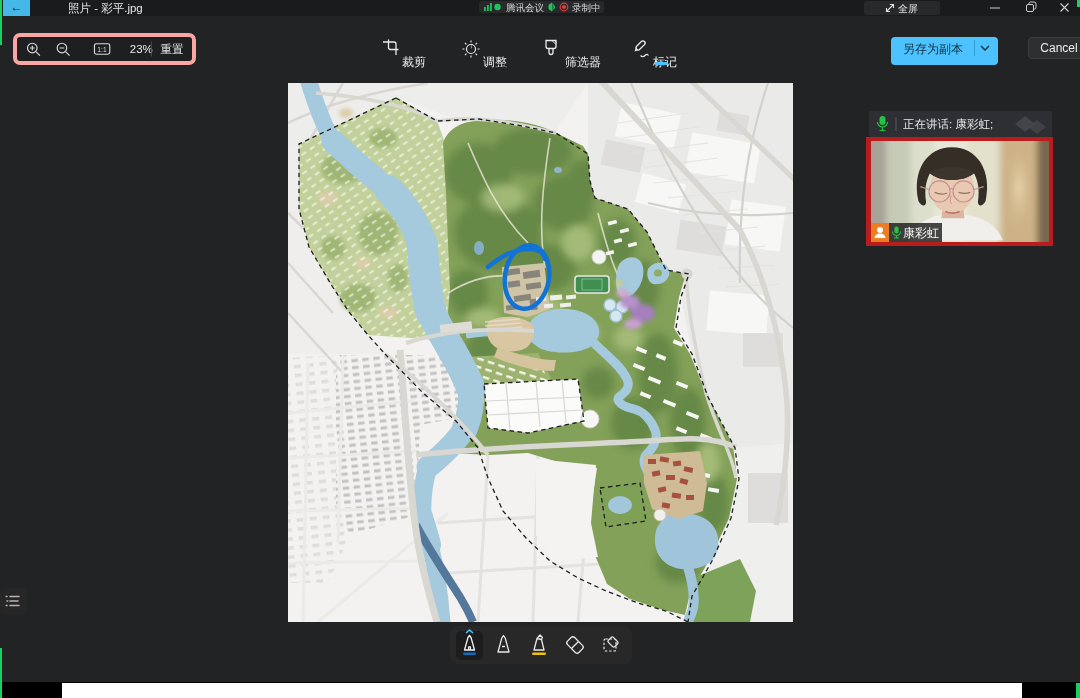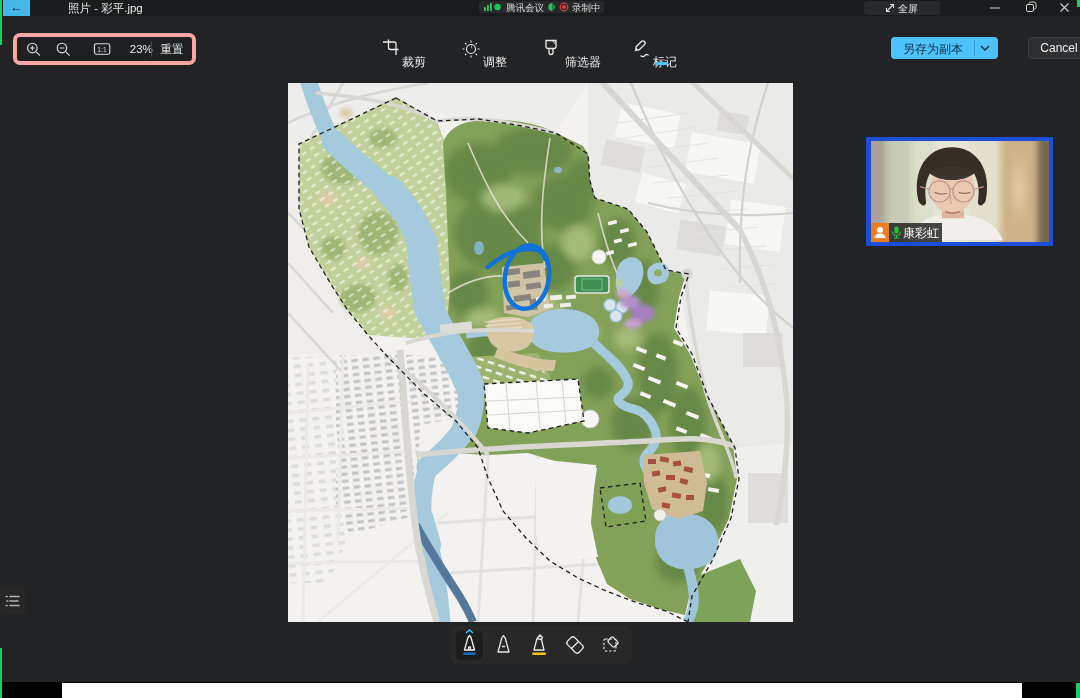--- a/index.html
+++ b/index.html
@@ -13,28 +13,28 @@
   .apptitle { position:absolute; left:68px; top:1px; font-size:11.5px; color:#e8e8e8; line-height:14px;text-align:center;}
   .meetpill { position:absolute; left:479px; top:1px; width:125px; height:12px; background:#27292b;
     border-radius:3px; display:flex; align-items:center; font-size:9px; color:#dcdcdc; }
   .fsbtn { position:absolute; left:864px; top:1px; width:76px; height:14px; background:#27292b;
     border-radius:3px; color:#e0e0e0; font-size:10px; }
   .winctl { position:absolute; top:0px; height:16px; color:#d0d0d0; font-size:10px; }
   .zoompanel { position:absolute; left:13px; top:33px; width:183px; height:32px; background:#1d1f21;
     border:4px solid #fca5a5; border-radius:7px; display:flex; align-items:center; color:#e4e4e4; }
   .tabs { position:absolute; top:37px; color:#ececec; font-size:12px; }
   .tabs span { white-space:nowrap;margin-top:11px; }
-  .savebtn { position:absolute; left:891px; top:37px; width:107px; height:22px; background:#4cc2ff;
+  .savebtn { position:absolute; left:891px; top:37px; width:107px; height:28px; background:#4cc2ff;
     border-radius:4px; color:#13303f; font-size:12px; }
   .cancelbtn { position:absolute; left:1004px; top:37px; width:62px; height:22px; background:#2d2f31;
     border:1px solid #3a3c3e; border-radius:4px; color:#eee; font-size:12px; text-align:center; line-height:20px;margin-left:24px; }
   .mapwrap { position:absolute; left:288px; top:83px; width:505px; height:539px; }
   .speakbar { position:absolute; left:869px; top:111px; width:183px; height:26px; background:#2d2f33;
     border-radius:2px; display:flex; align-items:center; }
-  .videoframe { position:absolute; left:866px; top:137px; width:187px; height:109px; background:#1d4ed8;font-family:Liberation Mono, monospace; }
+  .videoframe { position:absolute; left:866px; top:137px; width:187px; height:109px; background:#b91c1c;font-family:Liberation Mono, monospace; }
   .video { position:absolute; left:5px; top:4px; width:178px; height:101px; overflow:hidden; }
   .marktools { position:absolute; left:450px; top:626px; width:182px; height:38px; background:#282828;
     border-radius:8px; display:flex; align-items:center; justify-content:space-around; }
   .listicon { position:absolute; left:0px; top:588px; width:27px; height:26px; background:#262626; border-radius:4px; }
   .bottomband { position:absolute; left:0; top:682px; width:1080px; height:16px; background:#000; }
   .whitestrip { position:absolute; left:62px; top:1px; width:960px; height:15px; background:#fff; }
   .greenedge { position:absolute; background:#17d05f; }
 </style>
 </head>
 <body>
@@ -456,20 +456,32 @@
         <path d="M196,301 L290,296 L296,338 L240,350 L200,345 Z"></path>
         <path d="M312,405 L352,400 L358,438 L318,444 Z"></path>
       </g>
 
       <path d="M200,184 C214,172 230,165 245,166 C252,167 256,171 257,176" stroke="#1273d6" stroke-width="4.5" fill="none" stroke-linecap="round"></path>
 
       <ellipse cx="239" cy="194" rx="22" ry="32" fill="none" stroke="#1273d6" stroke-width="4.5" transform="rotate(9 239 194)"></ellipse>
     </svg>
   </div>
 
+  <div class="speakbar">
+    <svg width="183" height="26" viewBox="0 0 183 26">
+      <rect x="10.5" y="5" width="6" height="9" rx="3" fill="#23c343"></rect>
+      <path d="M8.5 11 a5 5 0 0 0 10 0 M13.5 16 v3 M10.5 19.5 h6" stroke="#23c343" stroke-width="1.2" fill="none"></path>
+      <path d="M27 6 v14" stroke="#55585c" stroke-width="1"></path>
+      <text x="34" y="17" font-size="11.5" fill="#e6e6e6">正在讲话: 康彩虹;</text>
+      <g fill="#47494d">
+        <path d="M146 13 l10 -8 10 8 -10 8 z" opacity="0.85"></path>
+        <path d="M159 16 l9 -7 9 7 -9 7 z" opacity="0.7"></path>
+      </g>
+    </svg>
+  </div>
 
   <div class="videoframe">
     <div class="video">
       <svg width="178" height="101" viewBox="0 0 178 101">
         <defs>
           <filter id="vblur" x="-20%" y="-20%" width="140%" height="140%">
               <feGaussianBlur stdDeviation="3"></feGaussianBlur>
             </filter>
           <filter id="vblur1" x="-20%" y="-20%" width="140%" height="140%">
               <feGaussianBlur stdDeviation="0.7"></feGaussianBlur>

